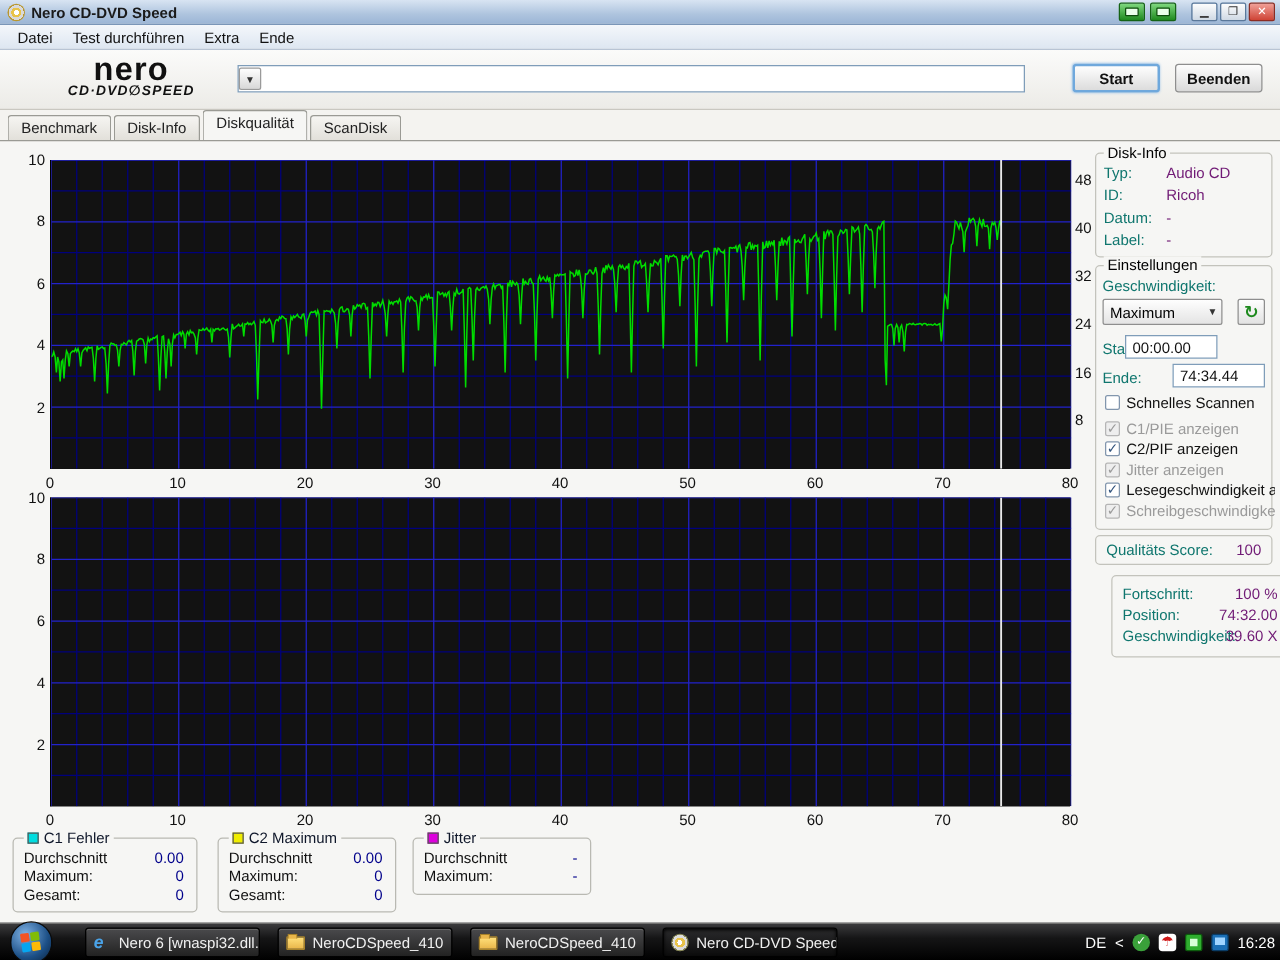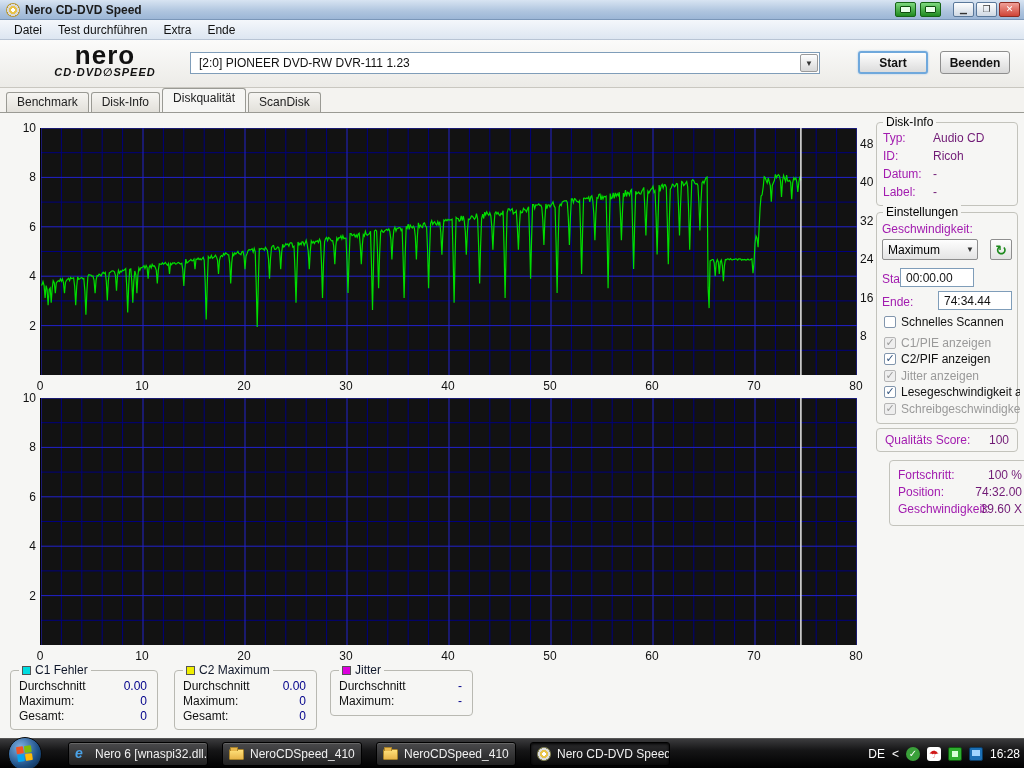--- a/index.html
+++ b/index.html
@@ -63,21 +63,21 @@
 
   
   .groupbox { position:absolute; border:1px solid #b9b9b2; border-radius:4px; background:transparent; }
   .groupbox .cap { position:absolute; top:-8px; left:8px; background:#f6f6f4; padding:0 3px;
     font-size:12px; color:#0f172a; display:flex; align-items:center; gap:4px; }
   .cap .sq { width:9px; height:9px; border:1px solid #555; display:inline-block; }
   .lrow { position:absolute; left:8px; right:8px; height:15px; font-size:12px; color:#111; }
   .lrow .val { position:absolute; right:2px; color:#00008b; }
 
   
-  .prow { position:absolute; font-size:12px; color:#a21caf; white-space:nowrap; }
+  .prow { position:absolute; font-size:12px; color:#0f766e; white-space:nowrap; }
   .pval { color:#701a75; }
   .combo-sm { position:absolute; width:96px; height:21px; background:linear-gradient(#fefefe,#e4e4e4);
     border:1px solid #8e8e8e; border-radius:2px; display:flex; align-items:center; }
   .combo-sm .txt { flex:1; padding-left:5px; font-size:12px; }
   .combo-sm .arr { width:14px; font-size:8px; color:#333; text-align:center; }
   .refresh-btn { position:absolute; width:22px; height:21px; border:1px solid #8e8e8e; border-radius:2px;
     background:linear-gradient(#fefefe,#e2e2e2); color:#1e8a1e; font-size:14px; font-weight:bold;
     display:flex; align-items:center; justify-content:center; }
   .field { position:absolute; width:74px; height:19px; background:#fff; border:1px solid #7f9db9;
     font-size:12px; color:#111; padding:2px 0 0 5px; }
@@ -153,21 +153,20 @@
   <span class="menu-item">Extra</span>
   <span class="menu-item">Ende</span>
 </div>
 
 <div class="toolbar">
   <div class="nero-logo">
     <div class="l1">nero</div>
     <div class="l2">CD·DVD∅SPEED</div>
   </div>
   <div class="drive-combo">
-    <span class="txt">[2:0]  PIONEER DVD-RW  DVR-111 1.23</span>
     <span class="combo-arrow-btn">▼</span>
   </div>
   <div class="btn btn-start">Start</div>
   <div class="btn btn-quit">Beenden</div>
 </div>
 
 <div class="tabrow">
   <div class="tab" style="margin-left:6px">Benchmark</div>
   <div class="tab">Disk-Info</div>
   <div class="tab active">Diskqualität</div>

